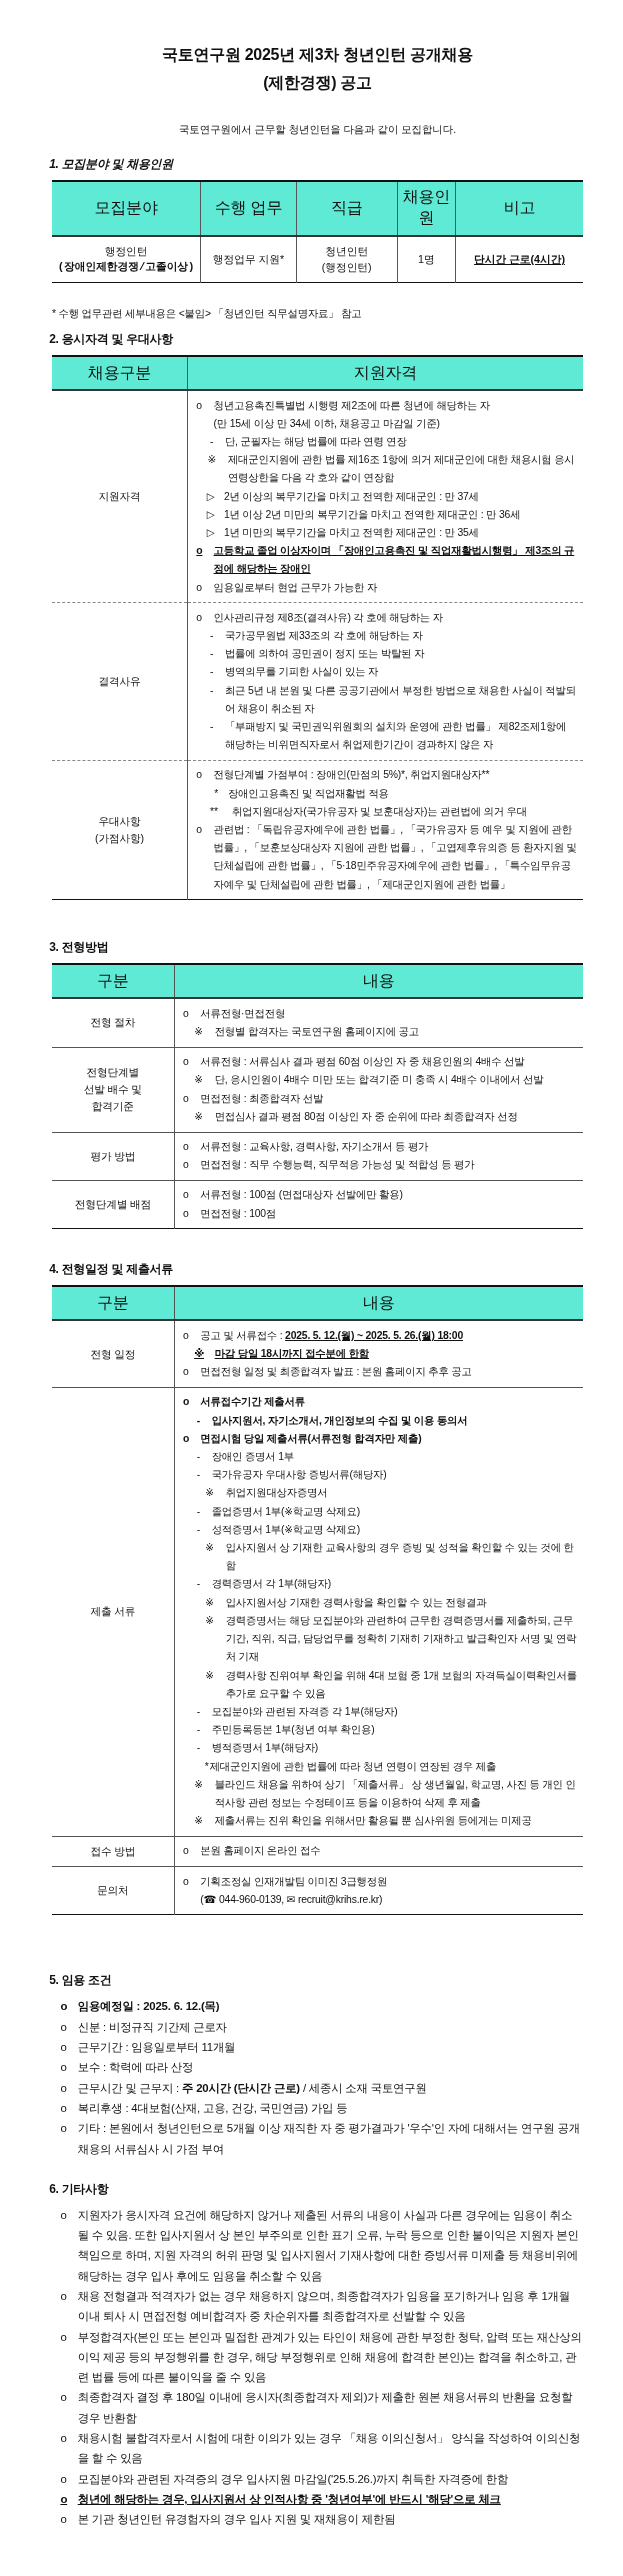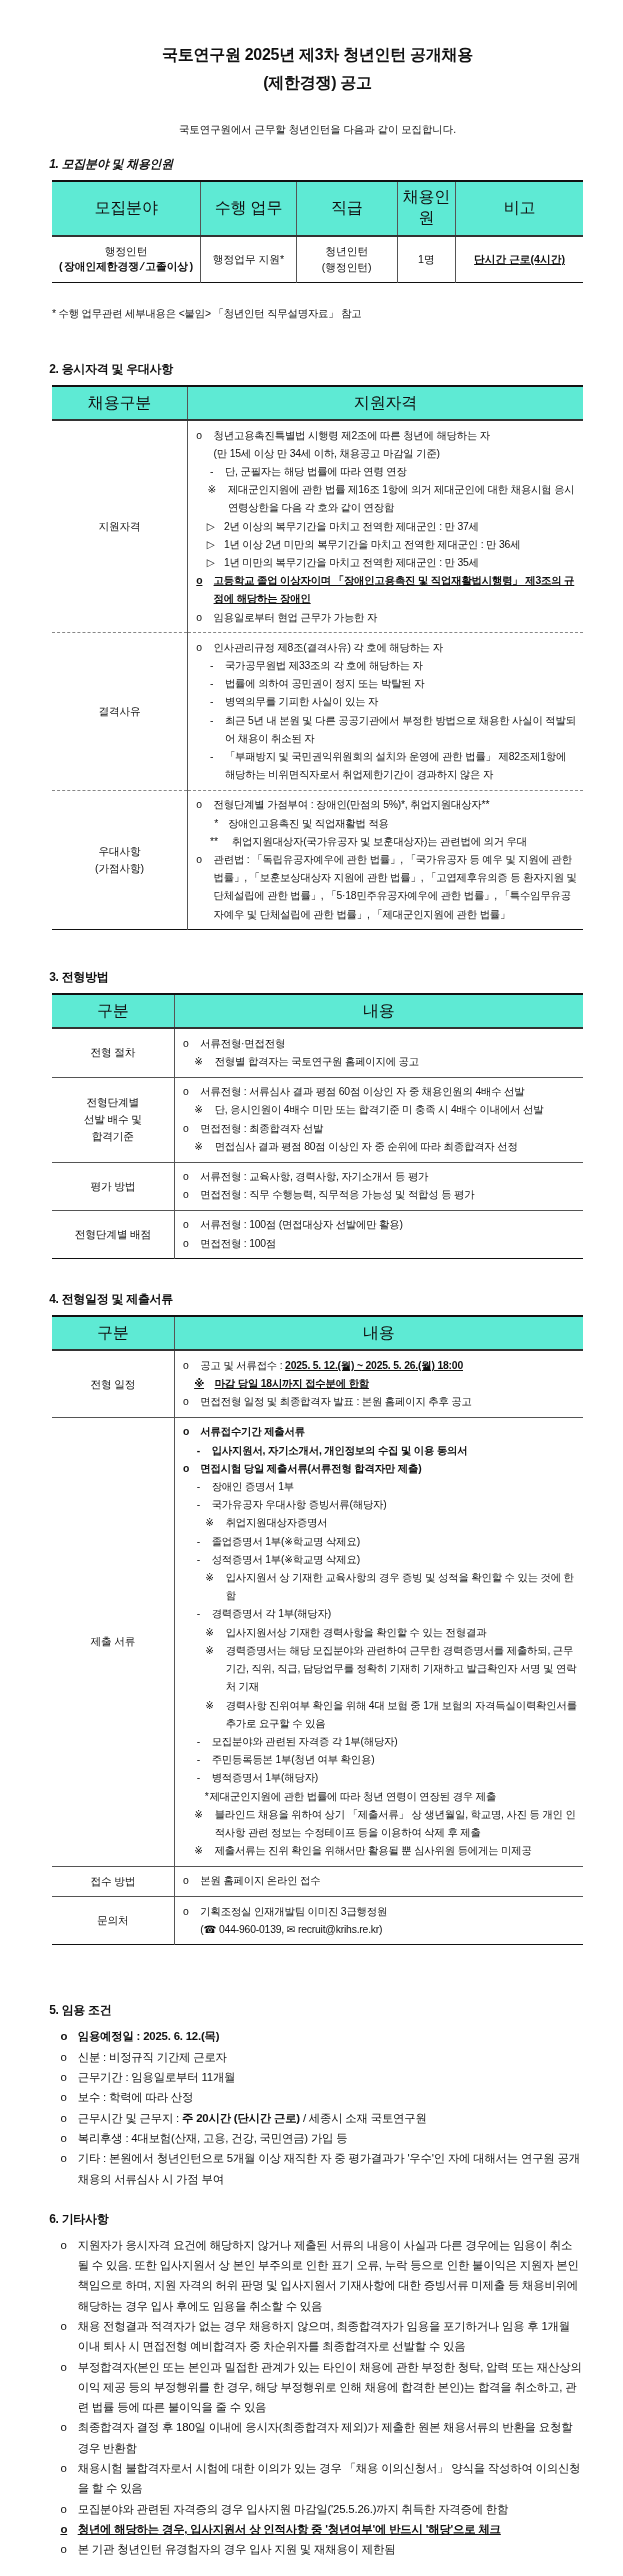--- a/index.html
+++ b/index.html
@@ -6,21 +6,21 @@
   body{
     width:623px;height:2576px;box-sizing:border-box;overflow:hidden;
     padding:23.5px 40px 0 52px;
     background:#ffffff;color:#111;
     font-family:"Liberation Sans","DejaVu Sans",sans-serif;
   }
   
   .doc-title{font-size:16px;font-weight:bold;text-align:center;line-height:1.75;letter-spacing:-0.3px;margin-top:17px;}
   .doc-subtitle{text-align:center;font-size:10.4px;margin-top:26px;}
   .sec-heading{font-size:12px;font-weight:bold;letter-spacing:-0.3px;margin:0 0 7px -2.8px;}
-  .mt-s1{margin-top:19px;font-style:italic;} .mt-s2{margin-top:40px;} .mt-s3{margin-top:39px;}
+  .mt-s1{margin-top:19px;font-style:italic;} .mt-s2{margin-top:10px;} .mt-s3{margin-top:39px;}
   .mt-s4{margin-top:32px;} .mt-s5{margin-top:57px;} .mt-s6{margin-top:22px;}
   
   table{width:100%;border-collapse:collapse;border-top:2.1px double #111;border-bottom:1.4px solid #111;table-layout:fixed;}
   th{background:#5eead4;font-weight:normal;font-size:16px;padding:5.5px 2.8px;border-bottom:2.1px double #333;letter-spacing:-0.2px;}
   th+th,td+td{border-left:0.7px solid #555;}
   td{vertical-align:middle;padding:4.8px 4.2px;font-size:10.4px;}
   td.lbl{text-align:center;font-size:10.7px;line-height:1.6;letter-spacing:-0.2px;}
   td.cnt{padding:5.5px 5.5px 5.5px 7px;}
   #t2 tbody tr+tr td{border-top:0.7px dashed #888;}
   #t3 tbody tr+tr td,#t4 tbody tr+tr td{border-top:0.7px solid #555;}

